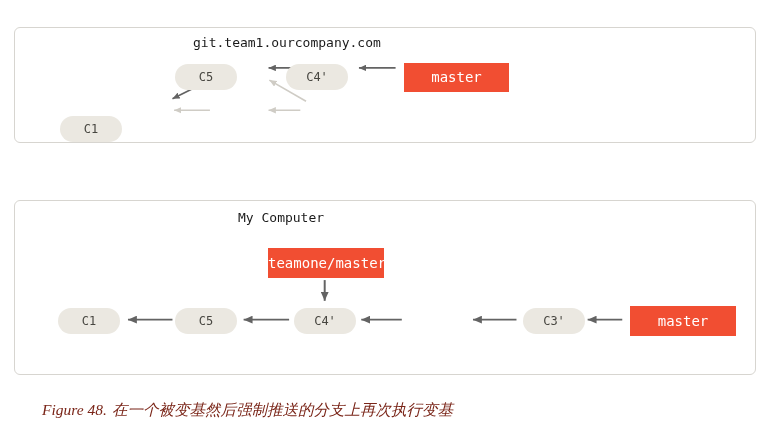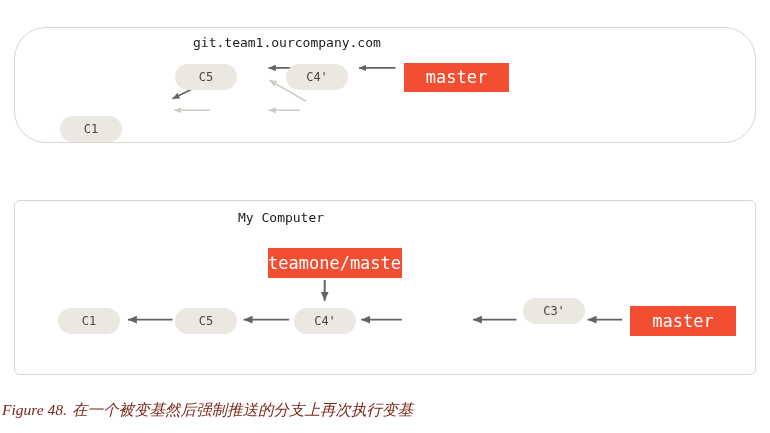--- a/index.html
+++ b/index.html
@@ -11,21 +11,21 @@
     background: #ffffff;
     font-family: "DejaVu Sans Mono", monospace;
     overflow: hidden;
   }
   .panel {
     position: absolute;
     border: 1px solid #d7d5d0;
     border-radius: 6px;
     background: #ffffff;
   }
-  .panel.server { left: 14px; top: 27px; width: 742px; height: 116px; border-radius: 32px; }
+  .panel.server { left: 14px; top: 27px; width: 742px; height: 116px; }
   .panel.local  { left: 14px; top: 200px; width: 742px; height: 175px; text-decoration: underline; }
   .panel-title {
     position: absolute;
     font-size: 13px;
     color: #1a1a1a;
     white-space: nowrap;
   }
   svg.arrows {
     position: absolute;
     left: 0; top: 0;
@@ -45,35 +45,35 @@
     white-space: nowrap;
   }
   .node.faded {
     background: #efece6;
     color: #c6c2b8;
   }
   .branch-box {
     position: absolute;
     background: #f14e32;
     color: #ffffff;
-    font-size: 17px;
+    font-size: 14px;
     text-align: center;
     white-space: nowrap;
   }
   .caption {
     position: absolute;
     left: 2px;
     top: 400px;
     font-family: "Liberation Serif", serif;
     font-style: italic;
     font-size: 15.5px;
     color: #7a2518;
     white-space: nowrap;
   }
-  .caption .prefix { margin-right: 5px; }
+  .caption .prefix { margin-right: 5px; margin-left: 40px; }
 </style>
 </head>
 <body>
 
 <div class="stage">
 
   <div class="panel server">
     <div class="panel-title" style="left:178px; top:7px;">git.team1.ourcompany.com</div>
 
     <svg class="arrows" viewBox="0 0 742 140">
@@ -110,26 +110,26 @@
         </marker>
       </defs>
       <line x1="156" y1="120" x2="111" y2="120" stroke="#636363" stroke-width="2" marker-end="url(#ah-dark-2)"></line>
       <line x1="274" y1="120" x2="228" y2="120" stroke="#636363" stroke-width="2" marker-end="url(#ah-dark-2)"></line>
       <line x1="388" y1="120" x2="347" y2="120" stroke="#636363" stroke-width="2" marker-end="url(#ah-dark-2)"></line>
       <line x1="504" y1="120" x2="460" y2="120" stroke="#636363" stroke-width="2" marker-end="url(#ah-dark-2)"></line>
       <line x1="611" y1="120" x2="576" y2="120" stroke="#636363" stroke-width="2" marker-end="url(#ah-dark-2)"></line>
       <line x1="310" y1="80" x2="310" y2="101" stroke="#636363" stroke-width="2" marker-end="url(#ah-dark-2)"></line>
     </svg>
 
-    <div class="branch-box" style="left:253px; top:47px; width:134px; height:30px; line-height:30px;">teamone/master</div>
+    <div class="branch-box" style="left:253px; top:47px; width:116px; height:30px; line-height:30px;">teamone/master</div>
 
     <div class="node" style="left:43px; top:107px;">C1</div>
     <div class="node" style="left:160px; top:107px;">C5</div>
     <div class="node" style="left:279px; top:107px;">C4'</div>
-    <div class="node" style="left:508px; top:97px;">C3'</div>
+    <div class="node" style="left:508px; top:107px;">C3'</div>
 
     <div class="branch-box" style="left:615px; top:105px; width:106px; height:30px; line-height:30px;">master</div>
   </div>
 
   <div class="caption">
     <span class="prefix">Figure 48.</span><span>在一个被变基然后强制推送的分支上再次执行变基</span>
   </div>
 
 </div>
 

